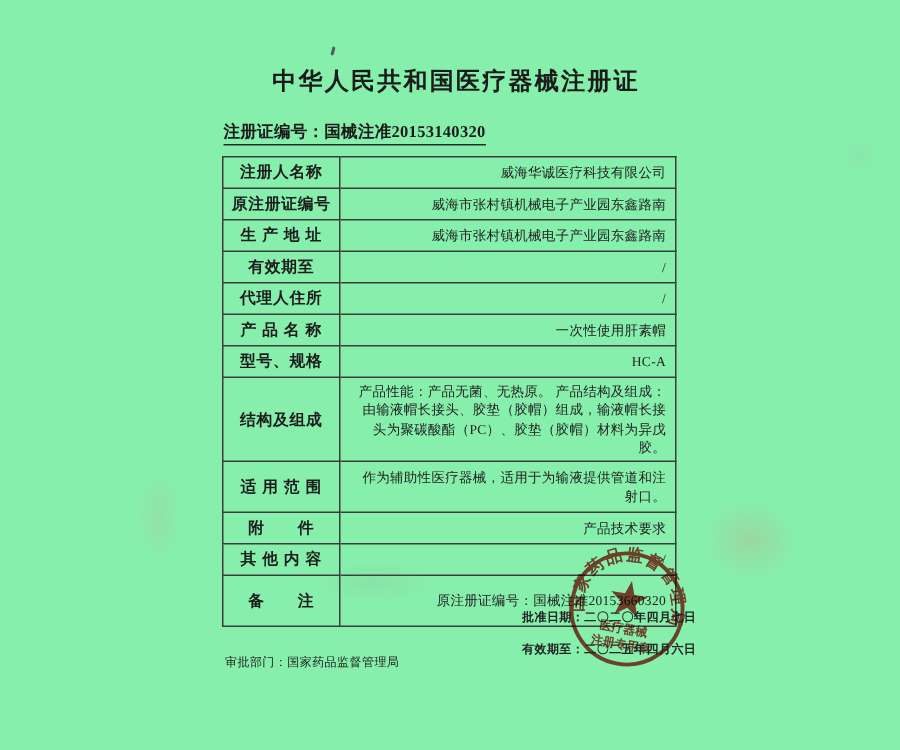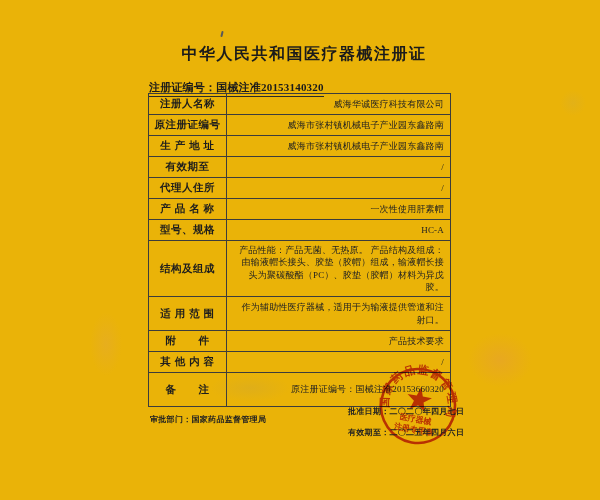--- a/index.html
+++ b/index.html
@@ -1,51 +1,51 @@
 <!DOCTYPE html>
 <html><head>
 <meta charset="utf-8">
 <style>
   html,body { margin:0; padding:0; }
   body { width:600px; height:500px; background:#f5f4f1; }
   .page {
     position:relative; width:600px; height:500px; overflow:hidden;
-    background:#eab308; color:#2a2a2a;
+    background:#86efac; color:#2a2a2a;
     font-family:"Liberation Serif","DejaVu Serif",serif;
   }
   .title {
     position:absolute; top:44px; left:0; width:600px; text-align:center;
     transform:translateX(4px);
     font-family:"Liberation Sans","DejaVu Sans",sans-serif;
     font-weight:700; font-size:16px; letter-spacing:1.5px; color:#1b1b1b;
   }
   .regno {
     position:absolute; left:149px; top:80px;
     font-size:11px; font-weight:700; color:#1b1b1b;
     border-bottom:1px solid #2a2a2a; padding-bottom:1px; letter-spacing:.2px;
   }
   table.cert {
-    position:absolute; left:148px; top:93px; width:303px;
+    position:absolute; left:148px; top:104px; width:303px;
     border-collapse:collapse; border:1.5px solid #222; table-layout:fixed;
   }
   table.cert td { border:1px solid #3c3c3c; vertical-align:middle; }
   td.lab {
     width:73px; text-align:center; padding:0 2px;
     font-family:"Liberation Sans","DejaVu Sans",sans-serif;
     font-weight:700; font-size:10.5px; color:#1d1d1d; letter-spacing:.5px;
   }
   td.val {
     font-size:9px; color:#222; padding:2px 6px 2px 9px; line-height:12.5px;
     letter-spacing:.2px;
     text-align:right;
   }
   tr.h21 { height:21px; } tr.h56 { height:56px; } tr.h34 { height:34px; }
   .dept {
-    position:absolute; left:150px; top:414px;
-    font-size:8px; font-weight:700; color:#222; letter-spacing:.3px;
+    position:absolute; left:150px; top:436px;
+    font-size:8px; font-weight:400; color:#222; letter-spacing:.3px;
   }
   .dates {
     position:absolute; left:348px; top:401px; z-index:6;
     font-size:8px; font-weight:700; color:#222; line-height:21px; letter-spacing:.3px;text-align:right;
   }
   .seal {
     position:absolute; left:368px; top:356px; width:100px; height:100px;
     z-index:5; mix-blend-mode:multiply; opacity:.92;
   }
   .artifact { position:absolute; pointer-events:none; }

